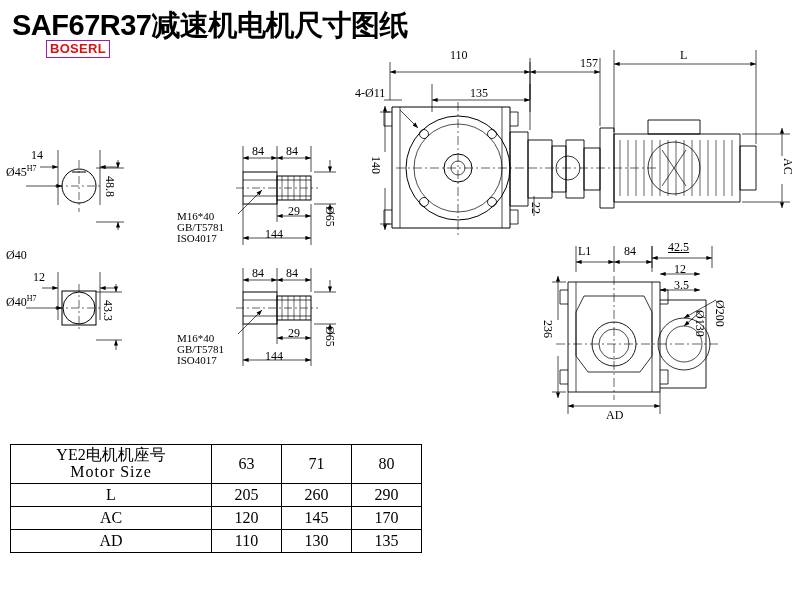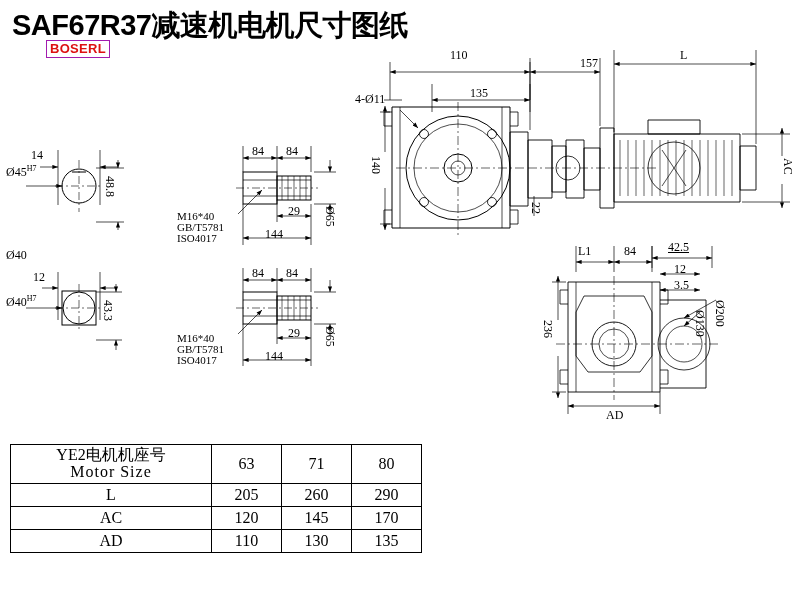--- a/index.html
+++ b/index.html
@@ -321,21 +321,21 @@
 <div class="lbl" style="left:286px;top:266px;">84</div>
 <div class="lbl s" style="left:177px;top:332px;">M16*40</div>
 <div class="lbl s" style="left:177px;top:343px;">GB/T5781</div>
 <div class="lbl s" style="left:177px;top:354px;">ISO4017</div>
 <div class="lbl" style="left:288px;top:326px;">29</div>
 <div class="lbl" style="left:265px;top:349px;">144</div>
 <div class="lbl vert" style="left:322px;top:326px;height:46px;">Ø65</div>
 
 <div class="lbl" style="left:450px;top:48px;">110</div>
 <div class="lbl" style="left:470px;top:86px;">135</div>
-<div class="lbl" style="left:355px;top:92px;">4-Ø11</div>
+<div class="lbl" style="left:355px;top:86px;">4-Ø11</div>
 <div class="lbl vert" style="left:368px;top:156px;height:36px;">140</div>
 <div class="lbl vert" style="left:528px;top:202px;height:24px;">22</div>
 <div class="lbl" style="left:552px;top:56px;margin-left:28px;">157</div>
 <div class="lbl" style="left:680px;top:48px;">L</div>
 <div class="lbl vert" style="left:780px;top:158px;height:30px;">AC</div>
 
 <div class="lbl" style="left:578px;top:244px;">L1</div>
 <div class="lbl" style="left:624px;top:244px;">84</div>
 <div class="lbl" style="left:668px;top:240px;text-decoration:underline;">42.5</div>
 <div class="lbl" style="left:674px;top:262px;">12</div>

